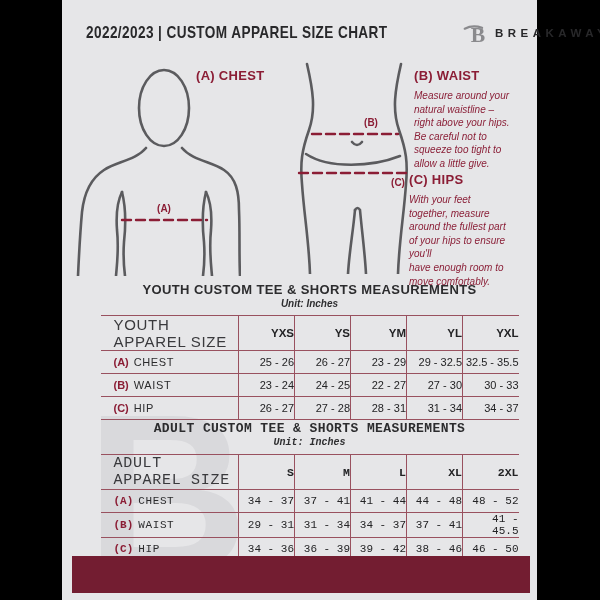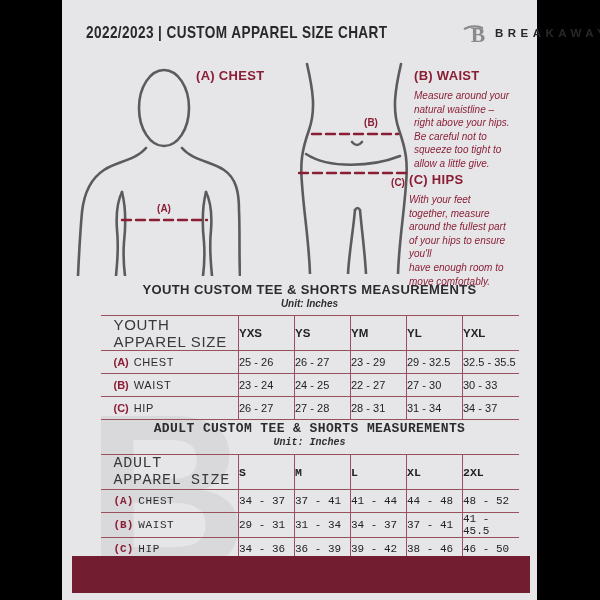--- a/index.html
+++ b/index.html
@@ -34,21 +34,21 @@
   #torso-fig{left:14px;top:4px;}
   #lower-fig{left:232px;top:2px;}
   
   .sec{position:relative;z-index:2;padding-left:20px;}
   .sec-title{margin:0;text-align:center;font-size:13px;font-weight:bold;color:#2c2c2e;letter-spacing:.4px;}
   .sec-unit{margin:1px 0 0 0;text-align:center;font-size:10px;font-style:italic;font-weight:bold;color:#2e2e30;}
   .tbl{width:418px;margin:6px auto 0 auto;border-collapse:collapse;table-layout:fixed;}
   .tbl col.c-label{width:138px;}
   .tbl th,.tbl td{
     height:22px;border-top:1px solid #99515f;border-bottom:1px solid #99515f;
-    text-align:left;font-size:11px;color:#232325;padding:0;
+    text-align:right;font-size:11px;color:#232325;padding:0;
   }
   .tbl th+th,.tbl td+td{border-left:1px solid #99515f;}
   .tbl th{font-weight:bold;font-size:11.5px;color:#232325;}
   .tbl .lbl{text-align:left;padding-left:13px;}
   .tbl th.lbl{font-weight:normal;font-size:15px;letter-spacing:.7px;color:#39393c;}
   .pfx{color:#8b1d35;font-weight:bold;margin-right:5px;}
   .rowname{letter-spacing:.6px;color:#2b2b2d;}
   #youth-sec{margin-top:7px;}
   #adult-sec{margin-top:1px;font-family:Liberation Mono, monospace;}
   

